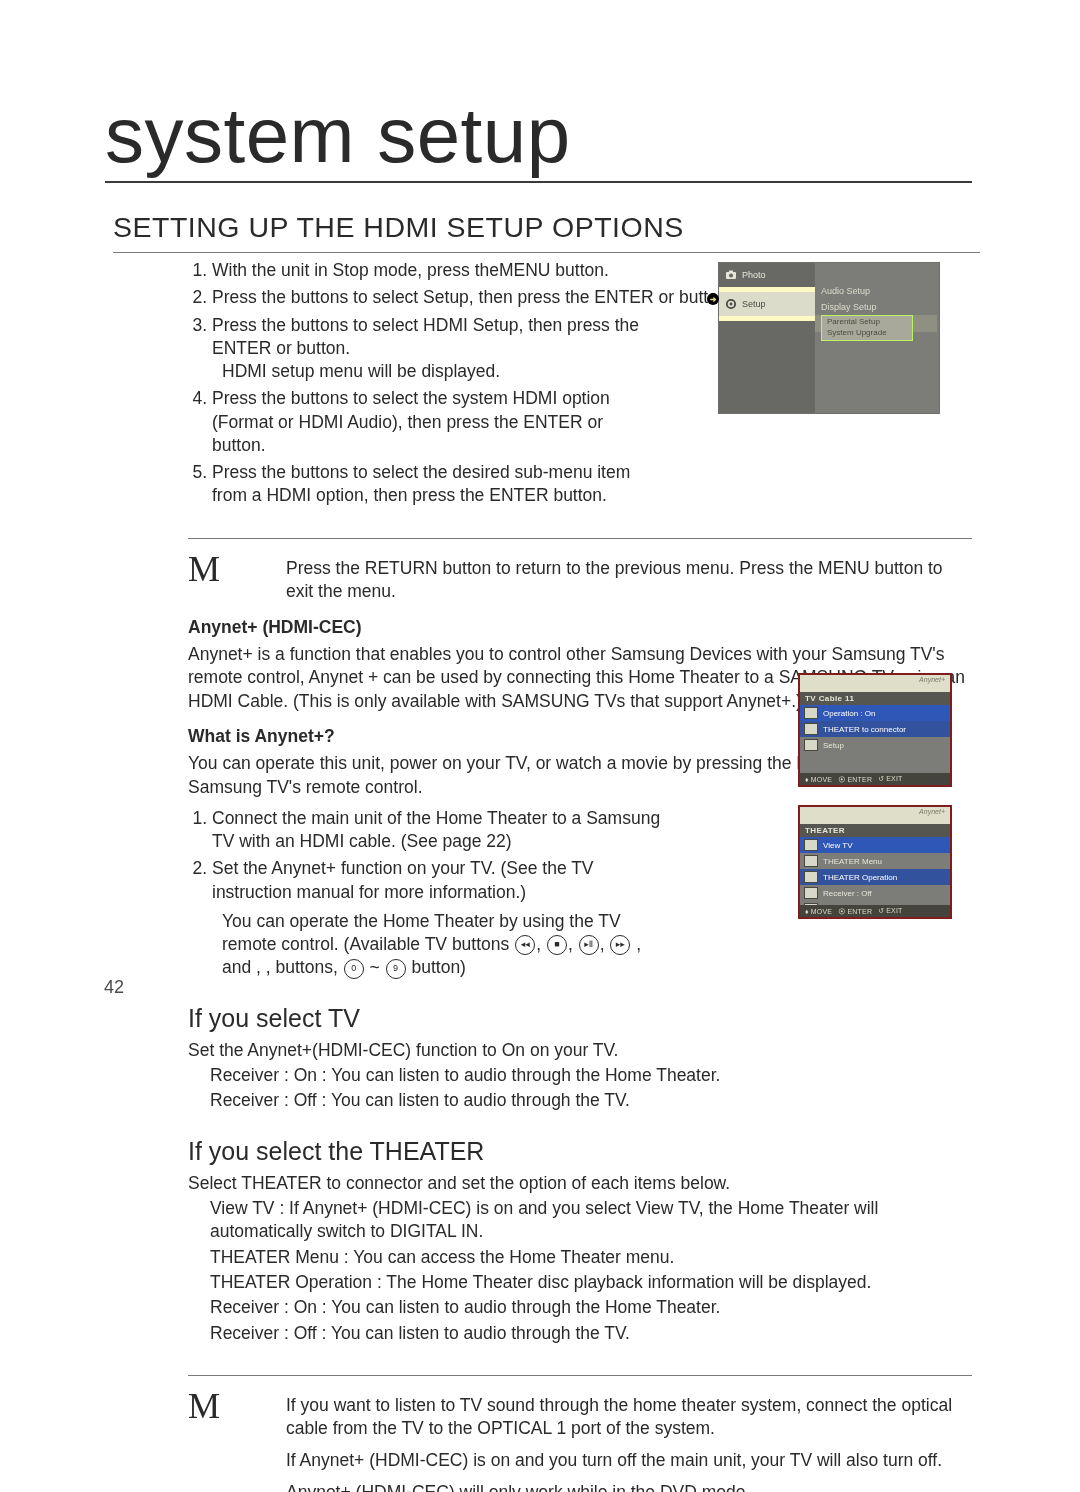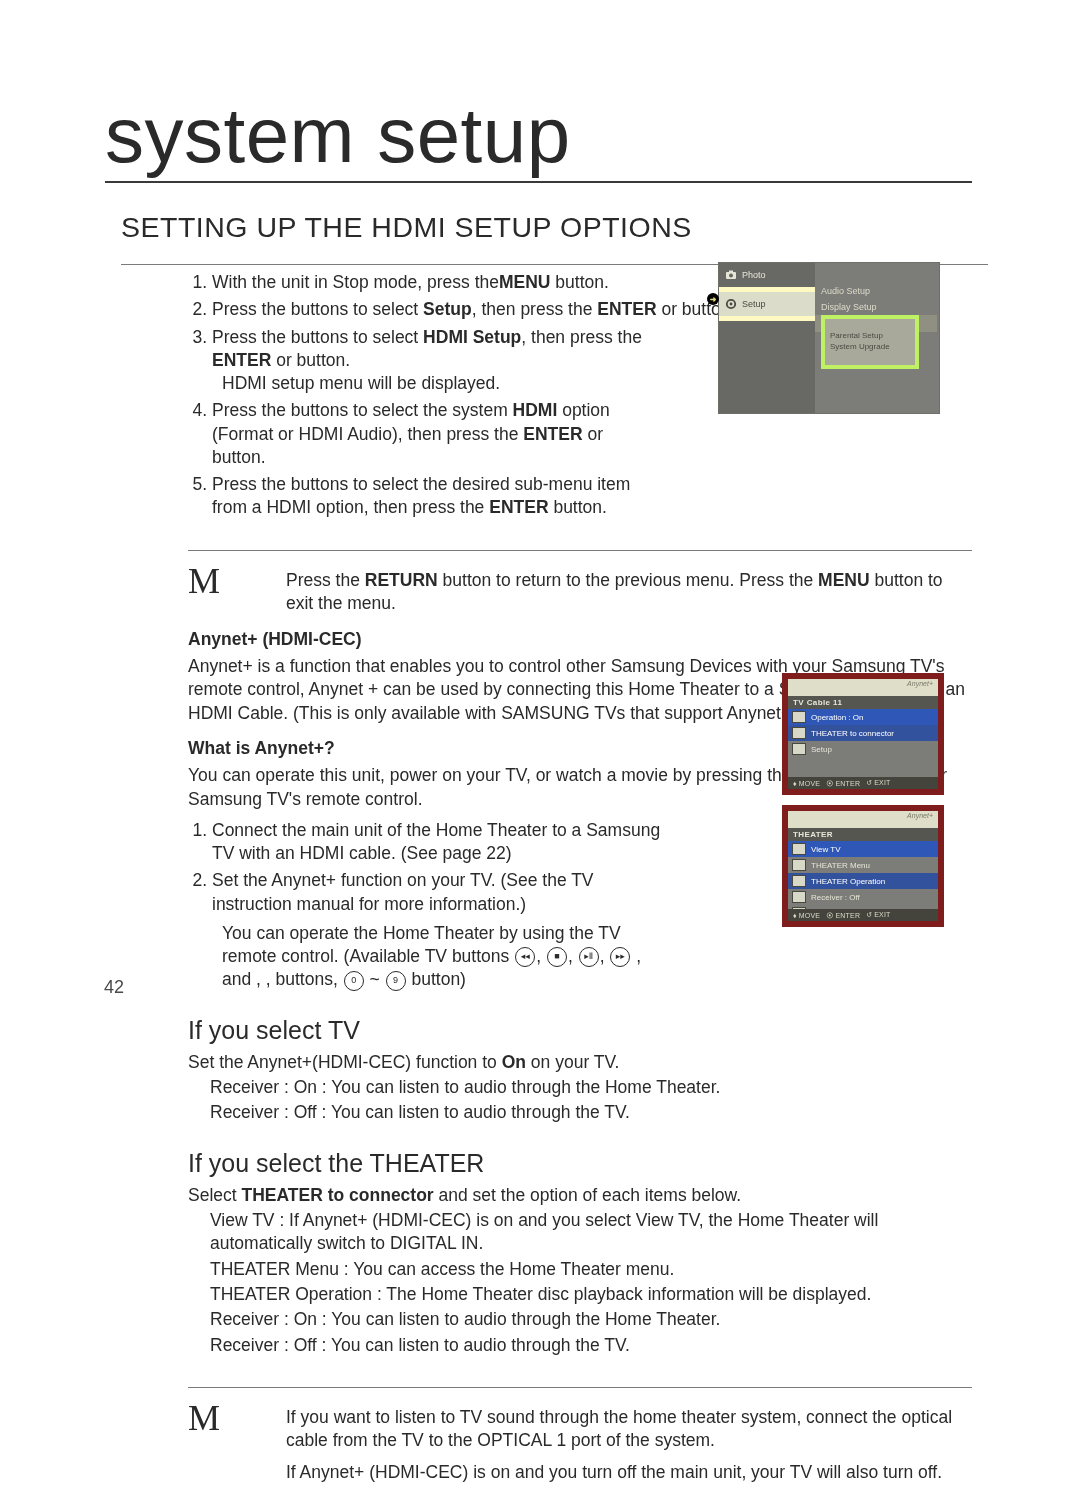--- a/index.html
+++ b/index.html
@@ -28,24 +28,24 @@
     border-bottom: 2px solid #3a3a3a;
     display: inline-block;
     width: calc(100% - 5px);
     padding-bottom: 0;
   }
   .title-h1 span { display: inline-block; }
   .section-h2 {
     font-size: 28.5px;
     font-weight: 400;
     letter-spacing: 0.5px;
-    margin: 22px 0 6px 21px;
+    margin: 22px 0 6px 13px;
     border-bottom: 1px solid #7a7a7a;
     width: calc(100% - 5px);
-    padding-bottom: 20px;
+    padding-bottom: 8px;
   }
   .content-block {
     margin-left: 88px;
     font-size: 17.5px;
     line-height: 1.33;
   }
   ol.steps {
     padding-left: 24px;
     margin: 6px 0 0 0;
   }
@@ -70,21 +70,21 @@
   }
   .note-row .m-glyph {
     font-family: "Times New Roman", serif;
     font-size: 36px;
     font-weight: 400;
     line-height: 0.9;
     min-width: 36px;
   }
   .note-row .note-text { flex: 1; margin-top: 4px; margin-left: 44px; }
   .note-row .note-text p { margin: 0 0 8px 0; }
-  .bold { font-weight: 700; }
+  .bold { font-weight: 400; }
   .sub-h { font-weight: 700; font-size: 17.5px; margin: 12px 0 4px 0; }
   .plain { font-size: 17.5px; line-height: 1.33; margin: 2px 0; }
   .indent1 { margin-left: 22px; }
   .anynet-line-pad { padding-left: 10px; }
   .tv-h3 {
     font-size: 25px;
     font-weight: 400;
     margin: 22px 0 4px 0;
     color: #2a2a2a;
   }
@@ -134,38 +134,38 @@
     position: absolute; left: 96px; top: 20px;
     font-size: 9px; line-height: 1.8; color: #dcdccb;
   }
   .shot1 .right-list .item { padding: 0 6px; }
   .shot1 .right-list .item.selected {
     background: #8f8f82; color: #ffffff; width: 110px;
   }
   .shot1 .right-card {
     position: absolute; left: 102px; top: 52px; width: 80px;
     background: #a9a99b; font-size: 8px; color: #4a4a44;
-    padding: 12px 5px; border: 4px solid #bef264;
+    padding: 1px 5px; border: 1px solid #bef264;
   }
   .shot1 .right-card div { line-height: 1.35; }
   .shot1 .arrow-pointer {
     position: absolute; left: -12px; top: 30px; width: 12px; height: 12px;
     background: #000; border-radius: 50%;
     display: flex; align-items: center; justify-content: center;
     color: #e0d680; font-size: 8px; font-weight: 700;
   }
 
   
   .shot2, .shot3 {
     position: absolute;
-    right: 136px;
+    right: 128px;
     width: 150px;
     height: 110px;
     background: #7c7c78;
-    border: 6px solid #7f1d1d;
+    border: 2px solid #7f1d1d;
   }
   .shot2 { top: 673px; }
   .shot3 { top: 805px; }
   .shotA-head {
     height: 16px; background: #dedec9; text-align: right;
     font-size: 7px; color: #7a7a6a; padding: 1px 5px 0 0;
     font-style: italic;
   }
   .shotA-title {
     background: #565650; color: #e6e6d8; font-size: 8px; font-weight: 700;

